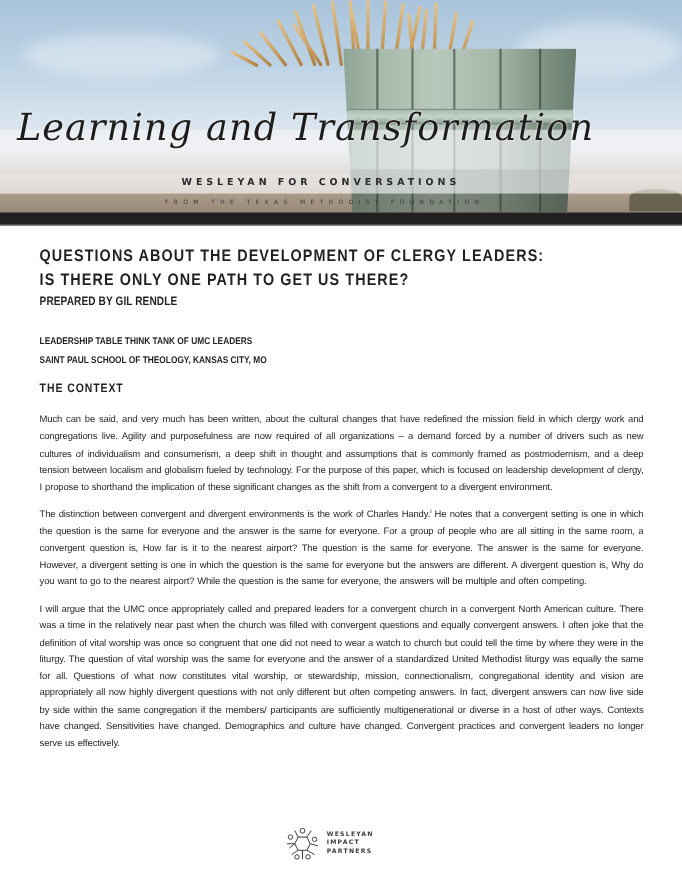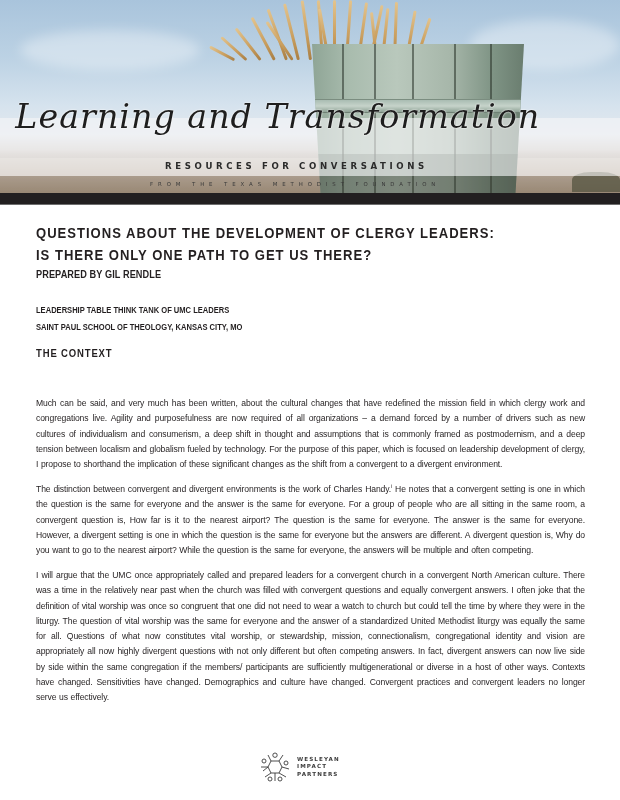--- a/index.html
+++ b/index.html
@@ -52,21 +52,21 @@
     .main-title { position: absolute; left: 36px; top: 222px; font-family: "Liberation Sans", sans-serif; font-weight: bold;
       font-size: 15.2px; line-height: 22px; letter-spacing: 1.15px; color: #231f20; transform: scaleX(0.86); transform-origin: left top; white-space: nowrap; }
     .prepared { position: absolute; left: 36px; top: 268px; font-weight: bold; font-size: 11.2px; letter-spacing: 0.1px; color: #231f20;
       transform: scaleX(0.82); transform-origin: left top; white-space: nowrap; }
     .affil { position: absolute; left: 36px; top: 302px; font-weight: bold; font-size: 8.8px; line-height: 16.5px; color: #231f20;
       transform: scaleX(0.86); transform-origin: left top; white-space: nowrap; }
     .section-head { position: absolute; left: 36px; top: 347px; font-weight: bold; font-size: 11.2px; letter-spacing: 1px; color: #231f20;
       transform: scaleX(0.85); transform-origin: left top; white-space: nowrap; }
 
     
-    .body { position: absolute; left: 36px; top: 396px; width: 549px; }
+    .body { position: absolute; left: 36px; top: 374px; width: 549px; }
     .para { font-family: "Liberation Sans", sans-serif; font-size: 8.6px; line-height: 15.3px; color: #231f20;
       text-align: justify; margin-bottom: 9.5px; letter-spacing: -0.12px; word-spacing: 0.4px; }
     .para sup { font-size: 5.5px; vertical-align: 4px; line-height: 0; }
 
     
     .footer-logo { position: absolute; left: 260px; top: 752px; display: flex; align-items: center; gap: 7px; }
     .logo-mark { width: 30px; height: 30px; }
     .logo-text { font-family: "DejaVu Sans", sans-serif; font-weight: bold; font-size: 5.6px; line-height: 7.6px;
       letter-spacing: 1.1px; color: #3b3b3b; }
     .logo-text div { white-space: nowrap; }
@@ -110,21 +110,21 @@
     <div class="stave" style="left:142px;"></div>
     <div class="stave" style="left:178px;"></div>
     <div class="hoop"></div>
     <div class="bucket-shadow"></div>
   </div>
 
   <div class="title-strip"></div>
   <div class="title-strip-lower"></div>
 
   <div class="script-title">Learning and Transformation</div>
-  <div class="resources">RESOURCES FOR CONVERSATIONS</div>
+  <div class="resources">WESLEYAN FOR CONVERSATIONS</div>
   <div class="from-line">FROM THE TEXAS METHODIST FOUNDATION</div>
 </div>
 <div class="dark-band"></div>
 
 <div class="main-title">
   <div>QUESTIONS ABOUT THE DEVELOPMENT OF CLERGY LEADERS:</div>
   <div>IS THERE ONLY ONE PATH TO GET US THERE?</div>
 </div>
 
 <div class="prepared">PREPARED BY GIL RENDLE</div>

